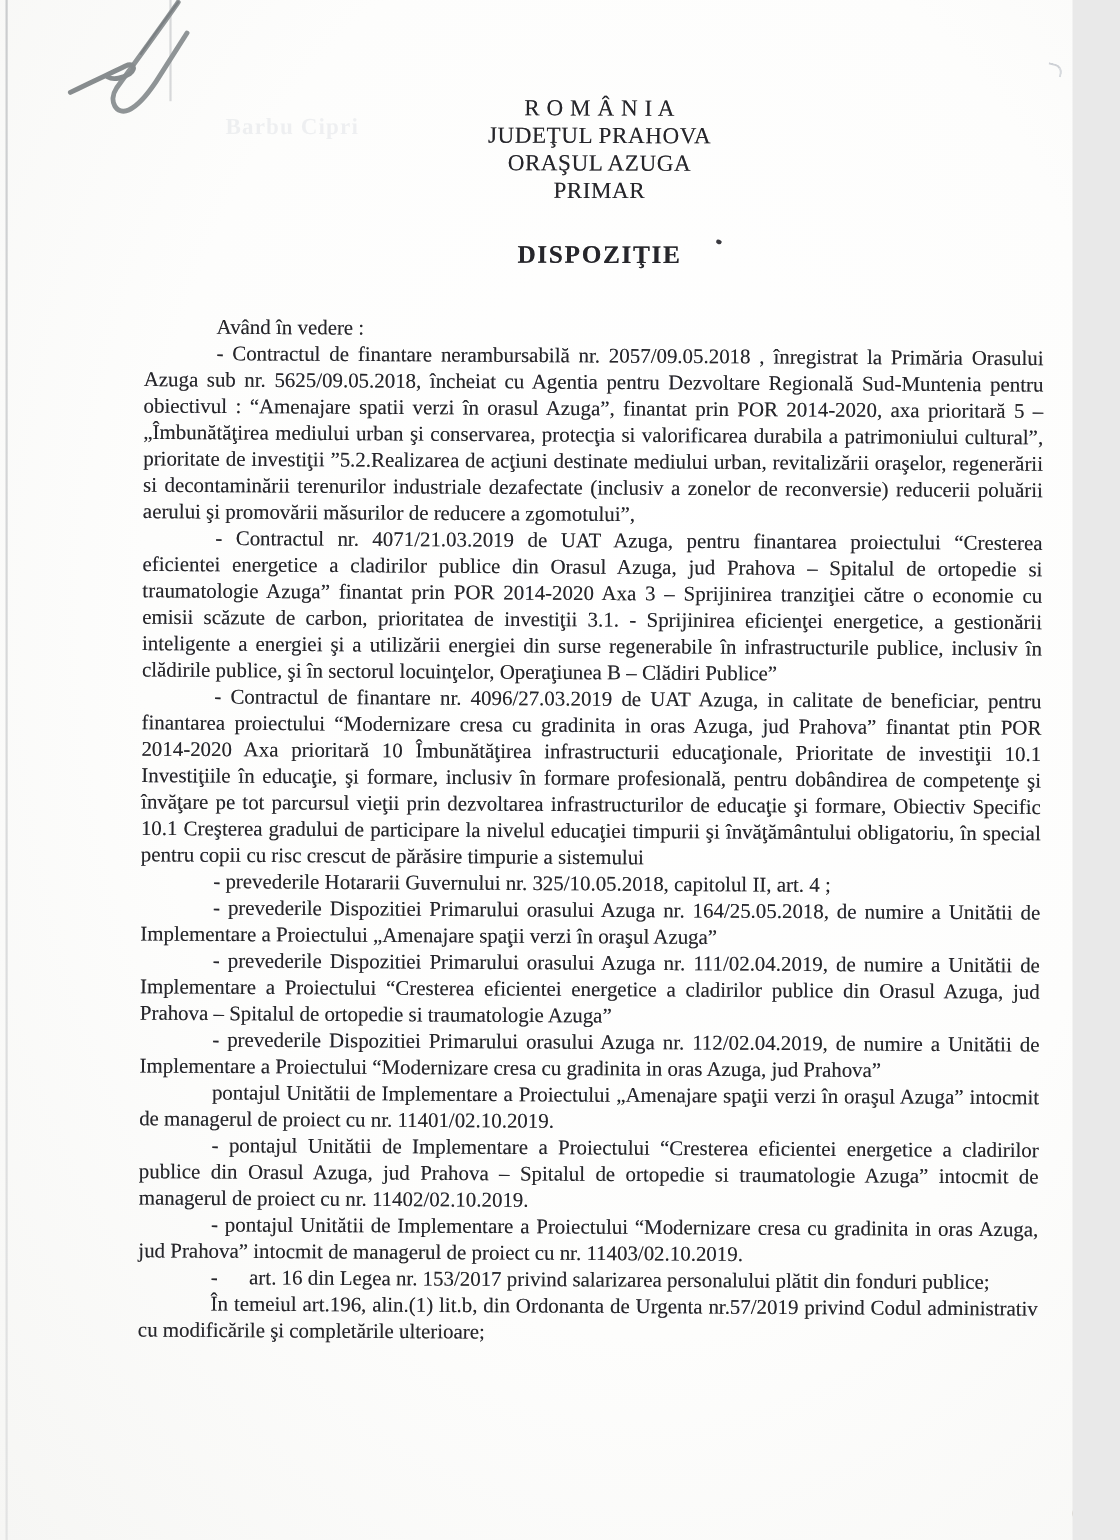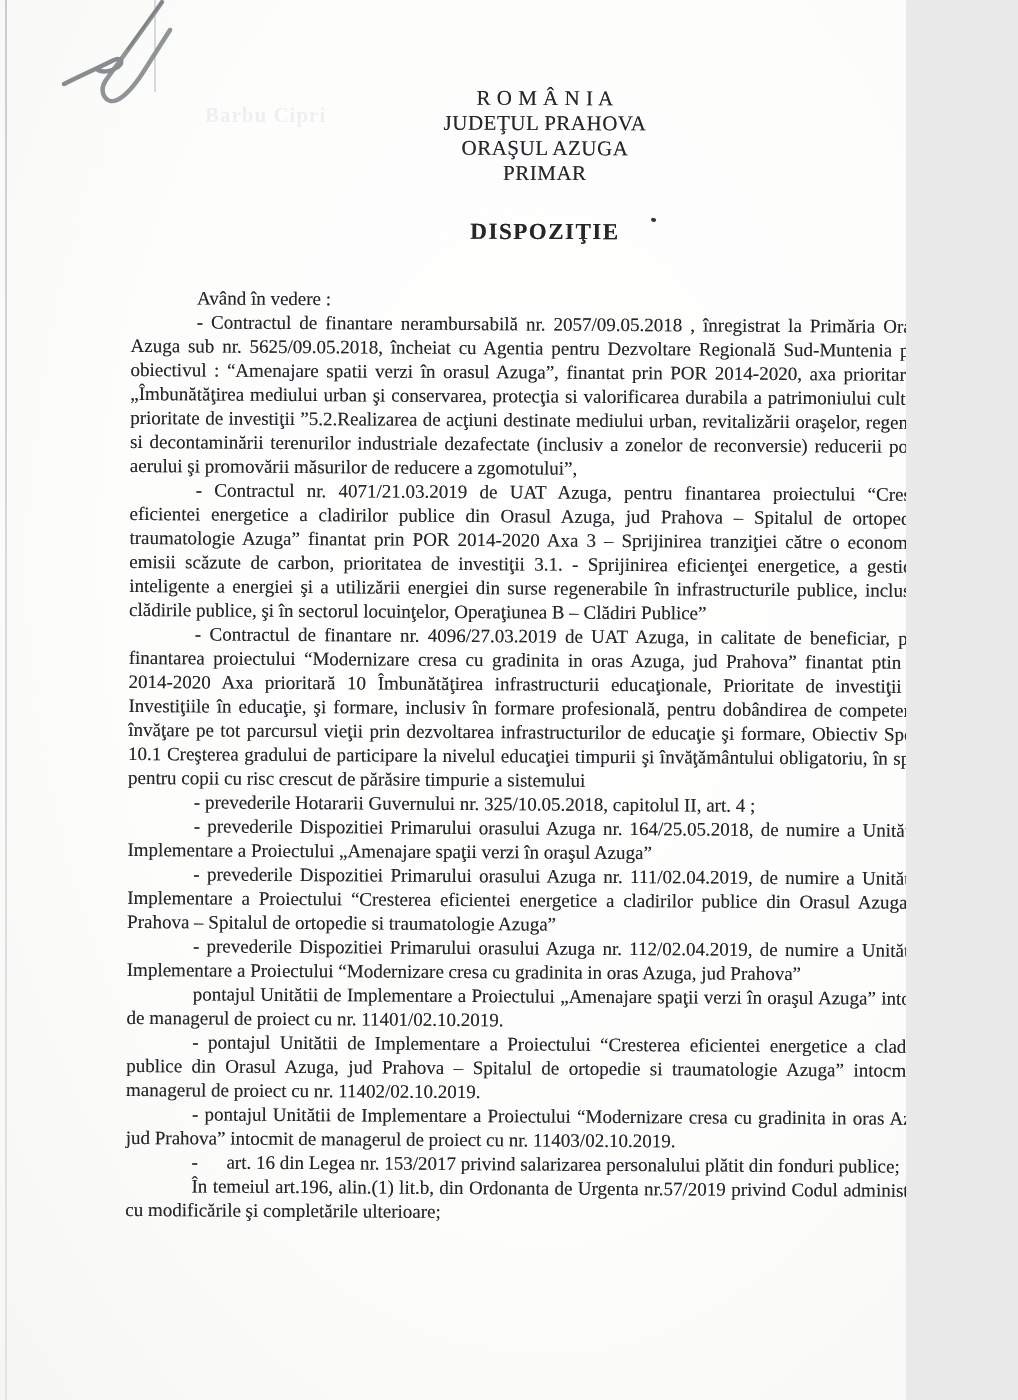--- a/index.html
+++ b/index.html
@@ -4,21 +4,21 @@
 <style>
   html,body{margin:0;padding:0;}
   body{
     width:1018px;height:1400px;
     background:#e9e9e9;
     font-family:"Liberation Serif","DejaVu Serif",serif;
     overflow:hidden;
   }
   .page{
     position:relative;
-    width:906px;height:1400px;
+    width:975px;height:1400px;
     background:
       radial-gradient(ellipse at 60% 40%, #ffffff 0%, #fdfdfc 55%, #f6f6f4 100%);
     color:#26262b;
     overflow:hidden;
   }
   
   .edge-left{
     position:absolute;left:5px;top:0;width:2px;height:1400px;
     background:linear-gradient(to bottom, rgba(165,168,172,.55), rgba(190,192,195,.35));
   }

